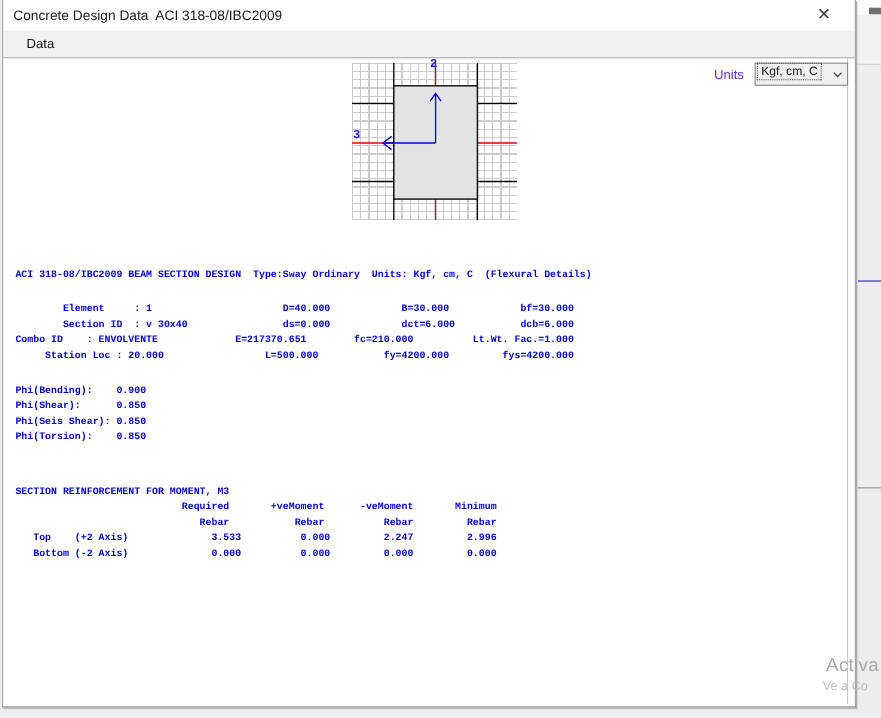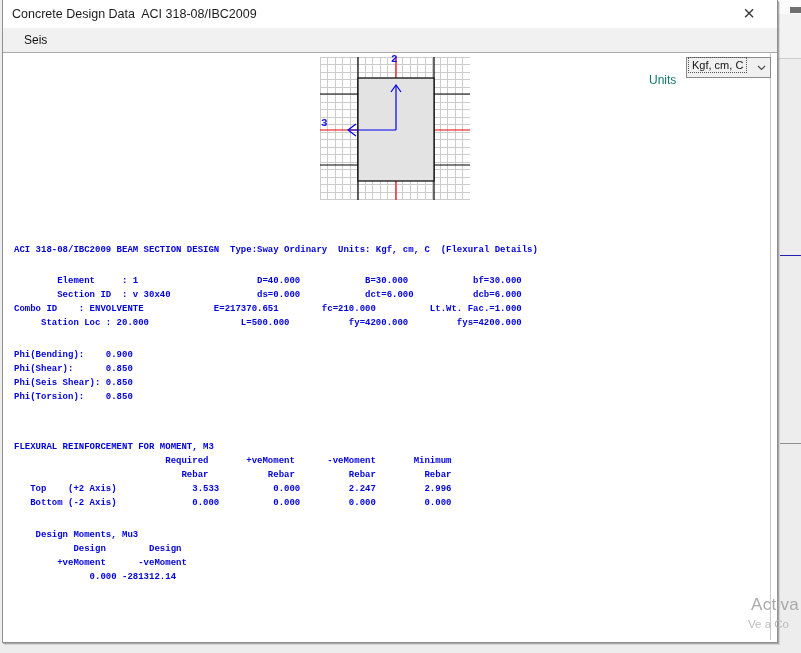--- a/index.html
+++ b/index.html
@@ -28,21 +28,21 @@
     position:absolute;right:13px;top:2px;width:30px;height:24px;
     text-align:center;font-size:20px;line-height:23px;color:#3a3a3a;cursor:default;
     font-weight:300;
   }
   .menubar{position:absolute;left:0;top:28px;right:0;height:24px;background:#f1f1f1;}
   .menu-item{position:absolute;left:12px;top:3px;padding:2px 9px;font-size:12px;color:#111;}
   .content{position:absolute;left:0;top:52px;right:0;bottom:0;background:#ffffff;border-top:1px solid #a9a9a9;}
   .content-right-line{position:absolute;left:767px;top:0;bottom:2px;width:1px;background:#c9c9c9;}
 
   
-  .units-label{position:absolute;left:646px;top:20px;font-size:12px;color:#0f766e;}
+  .units-label{position:absolute;left:646px;top:8px;font-size:12px;color:#6d28d9;}
   .units-combo{
     position:absolute;left:683px;top:4px;width:85px;height:21px;box-sizing:border-box;
     background:#f0f0f0;border:1px solid #8a8a8a;display:flex;align-items:flex-start;
   }
   .combo-text{margin-left:2px;padding:1px 3px;font-size:11px;color:#111;outline:1px dotted #555;white-space:nowrap;}
   .combo-btn{margin-left:auto;width:17px;height:100%;display:flex;align-items:center;justify-content:center;}
 
   
   .diagram{position:absolute;left:317px;top:4px;width:150px;height:143px;}
   .grid{
@@ -83,21 +83,21 @@
 <div class="strip-gray-line"></div>
 
 <div class="window">
 
   <div class="titlebar">
     <div class="title">Concrete Design Data  ACI 318-08/IBC2009</div>
     <div class="close-btn">×</div>
   </div>
 
   <div class="menubar">
-    <div class="menu-item">Seis</div>
+    <div class="menu-item">Data</div>
   </div>
 
   <div class="content">
     <div class="content-right-line"></div>
 
     <div class="units-label">Units</div>
     <div class="units-combo">
       <span class="combo-text">Kgf, cm, C</span>
       <span class="combo-btn">
         <svg width="9" height="6" viewBox="0 0 9 6">
@@ -141,31 +141,25 @@
     </div>
 
     <div class="mono blk-phi">
       <div class="ln">Phi(Bending):    0.900</div>
       <div class="ln">Phi(Shear):      0.850</div>
       <div class="ln">Phi(Seis Shear): 0.850</div>
       <div class="ln">Phi(Torsion):    0.850</div>
     </div>
 
     <div class="mono blk-flex">
-      <div class="ln">FLEXURAL REINFORCEMENT FOR MOMENT, M3</div>
+      <div class="ln">SECTION REINFORCEMENT FOR MOMENT, M3</div>
       <div class="ln">                            Required       +veMoment      -veMoment       Minimum</div>
       <div class="ln">                               Rebar           Rebar          Rebar         Rebar</div>
       <div class="ln">   Top    (+2 Axis)              3.533          0.000         2.247         2.996</div>
       <div class="ln">   Bottom (-2 Axis)              0.000          0.000         0.000         0.000</div>
     </div>
 
-    <div class="mono blk-moments">
-      <div class="ln">    Design Moments, Mu3</div>
-      <div class="ln">           Design        Design</div>
-      <div class="ln">        +veMoment      -veMoment</div>
-      <div class="ln">              0.000 -281312.14</div>
-    </div>
 
   </div>
 </div>
 
 <div class="wm1">Activa</div>
 <div class="wm2">Ve a Co</div>
 
 </body></html>

